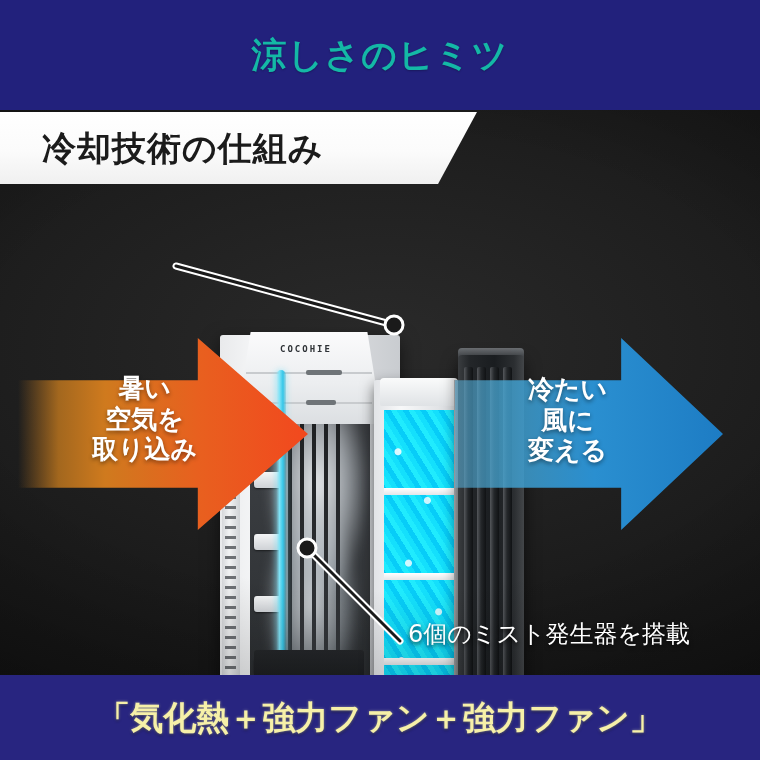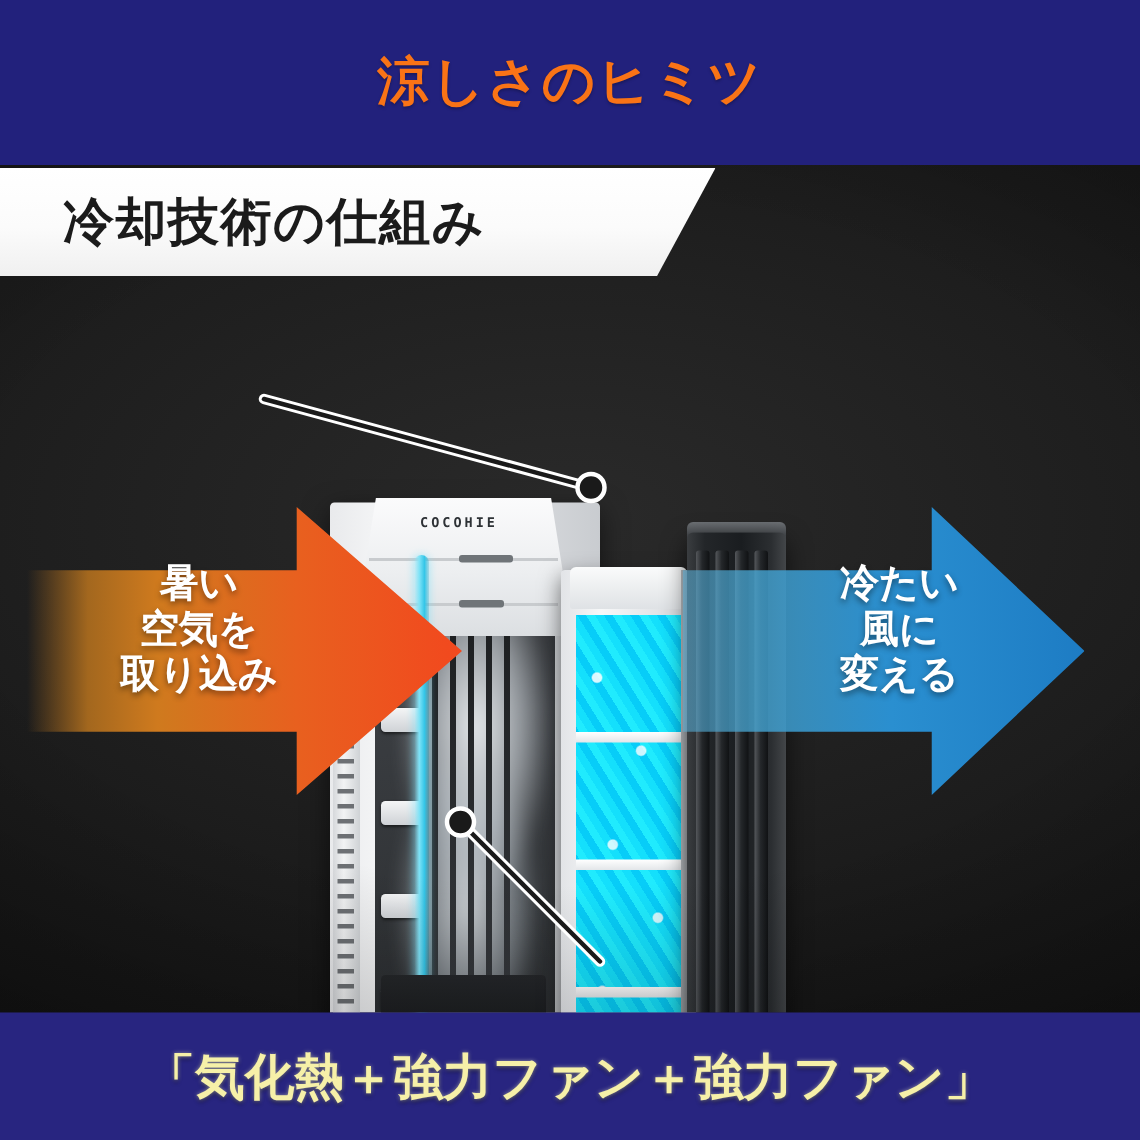--- a/index.html
+++ b/index.html
@@ -10,21 +10,21 @@
   }
   .stage{position:relative;width:760px;height:760px;overflow:hidden;background:#141414;}
 
   
   .top-banner{
     position:absolute;left:0;top:0;width:760px;height:110px;
     background:#22217c;
     display:flex;align-items:center;justify-content:center;
   }
   .top-banner .ttl{
-    color:#f97316;font-size:35px;font-weight:700;letter-spacing:1px;
+    color:#14b8a6;font-size:35px;font-weight:700;letter-spacing:1px;
     line-height:1;text-shadow:0 1px 2px rgba(0,0,0,.25);
   }
 
   
   .photo{
     position:absolute;left:0;top:110px;width:760px;height:565px;
     background:
       radial-gradient(120% 90% at 50% 42%, #2a2a2a 0%, #1e1e1e 42%, #151515 72%, #101010 100%);
     overflow:hidden;
   }
@@ -66,22 +66,22 @@
       rgba(70,165,210,.80) 18%,
       #2a8fd0 52%,
       #1d7cc4 100%);
     clip-path:polygon(0 22%, 62% 22%, 62% 0, 100% 50%, 62% 100%, 62% 78%, 0 78%);
   }
   .arrow-label{
     position:absolute;color:#ffffff;font-weight:700;font-size:26px;
     line-height:1.18;text-shadow:0 2px 4px rgba(0,0,0,.45);
     white-space:pre-line;
   }
-  .label-hot{left:80px;top:374px;text-align:center;font-family:Liberation Serif, serif;}
-  .label-cool{left:528px;top:374px;text-align:center;margin-left:32px;}
+  .label-hot{left:92px;top:374px;text-align:center;font-family:Liberation Serif, serif;}
+  .label-cool{left:528px;top:374px;text-align:center;}
 
   
   .device{position:absolute;left:210px;top:110px;width:260px;height:560px;}
 
   
   .body-main{
     position:absolute;left:10px;top:115px;width:180px;height:430px;
     background:linear-gradient(90deg,#e9eaec 0%,#f6f7f8 22%,#dcdee1 62%,#c9ccd0 100%);
     border-radius:3px;
     box-shadow:0 6px 18px rgba(0,0,0,.55);
@@ -328,18 +328,19 @@
 
     <line x1="176" y1="266" x2="394" y2="325" stroke="#ffffff" stroke-width="7" stroke-linecap="round"></line>
     <line x1="176" y1="266" x2="394" y2="325" stroke="#1a1a1a" stroke-width="3" stroke-linecap="round"></line>
     <circle cx="394" cy="325" r="9" fill="#1a1a1a" stroke="#ffffff" stroke-width="3"></circle>
 
     <line x1="307" y1="548" x2="400" y2="641" stroke="#ffffff" stroke-width="7" stroke-linecap="round"></line>
     <line x1="307" y1="548" x2="400" y2="641" stroke="#1a1a1a" stroke-width="3" stroke-linecap="round"></line>
     <circle cx="307" cy="548" r="9" fill="#1a1a1a" stroke="#ffffff" stroke-width="3"></circle>
   </svg>
 
+  <div class="lbl-mist">6個のミスト発生器を搭載</div>
 
   <div class="bottom-banner">
     <div class="ttl">「気化熱＋強力ファン＋強力ファン」</div>
   </div>
 
 </div>
 
 </body></html>

